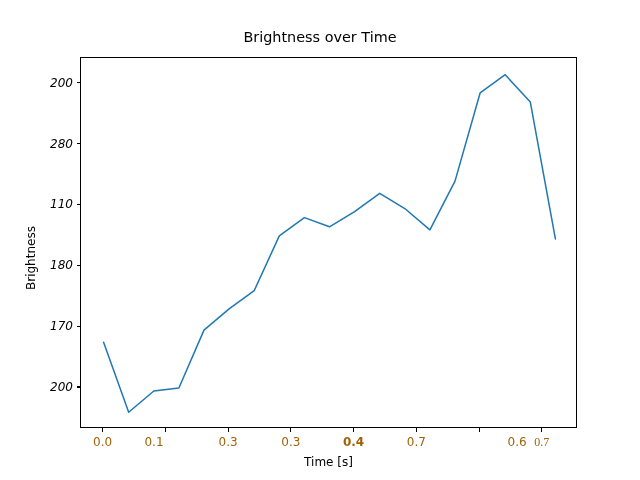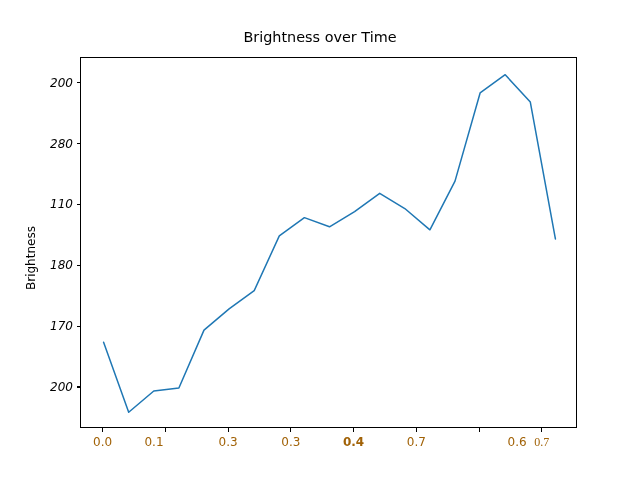--- a/index.html
+++ b/index.html
@@ -99,20 +99,21 @@
 </style>
 </head>
 <body>
 
 <div id="figure">
 
   <div id="chart-title">Brightness over Time</div>
 
   <div id="ylabel">Brightness</div>
 
+  <div id="xlabel">Time [s]</div>
 
   <div id="tick-layer">
       <div class="tick-mark-x" style="left: 102.091px; top: 428px;"></div>
       <div class="tick-x" style="left: 102.591px; top: 435px;">0.0</div>
       <div class="tick-mark-x" style="left: 164.843px; top: 428px;"></div>
       <div class="tick-x" style="left: 154px; top: 435px;">0.1</div>
       <div class="tick-mark-x" style="left: 227.596px; top: 428px;"></div>
       <div class="tick-x" style="left: 228.096px; top: 435px;">0.3</div>
       <div class="tick-mark-x" style="left: 290.348px; top: 428px;"></div>
       <div class="tick-x" style="left: 290.848px; top: 435px;">0.3</div>

